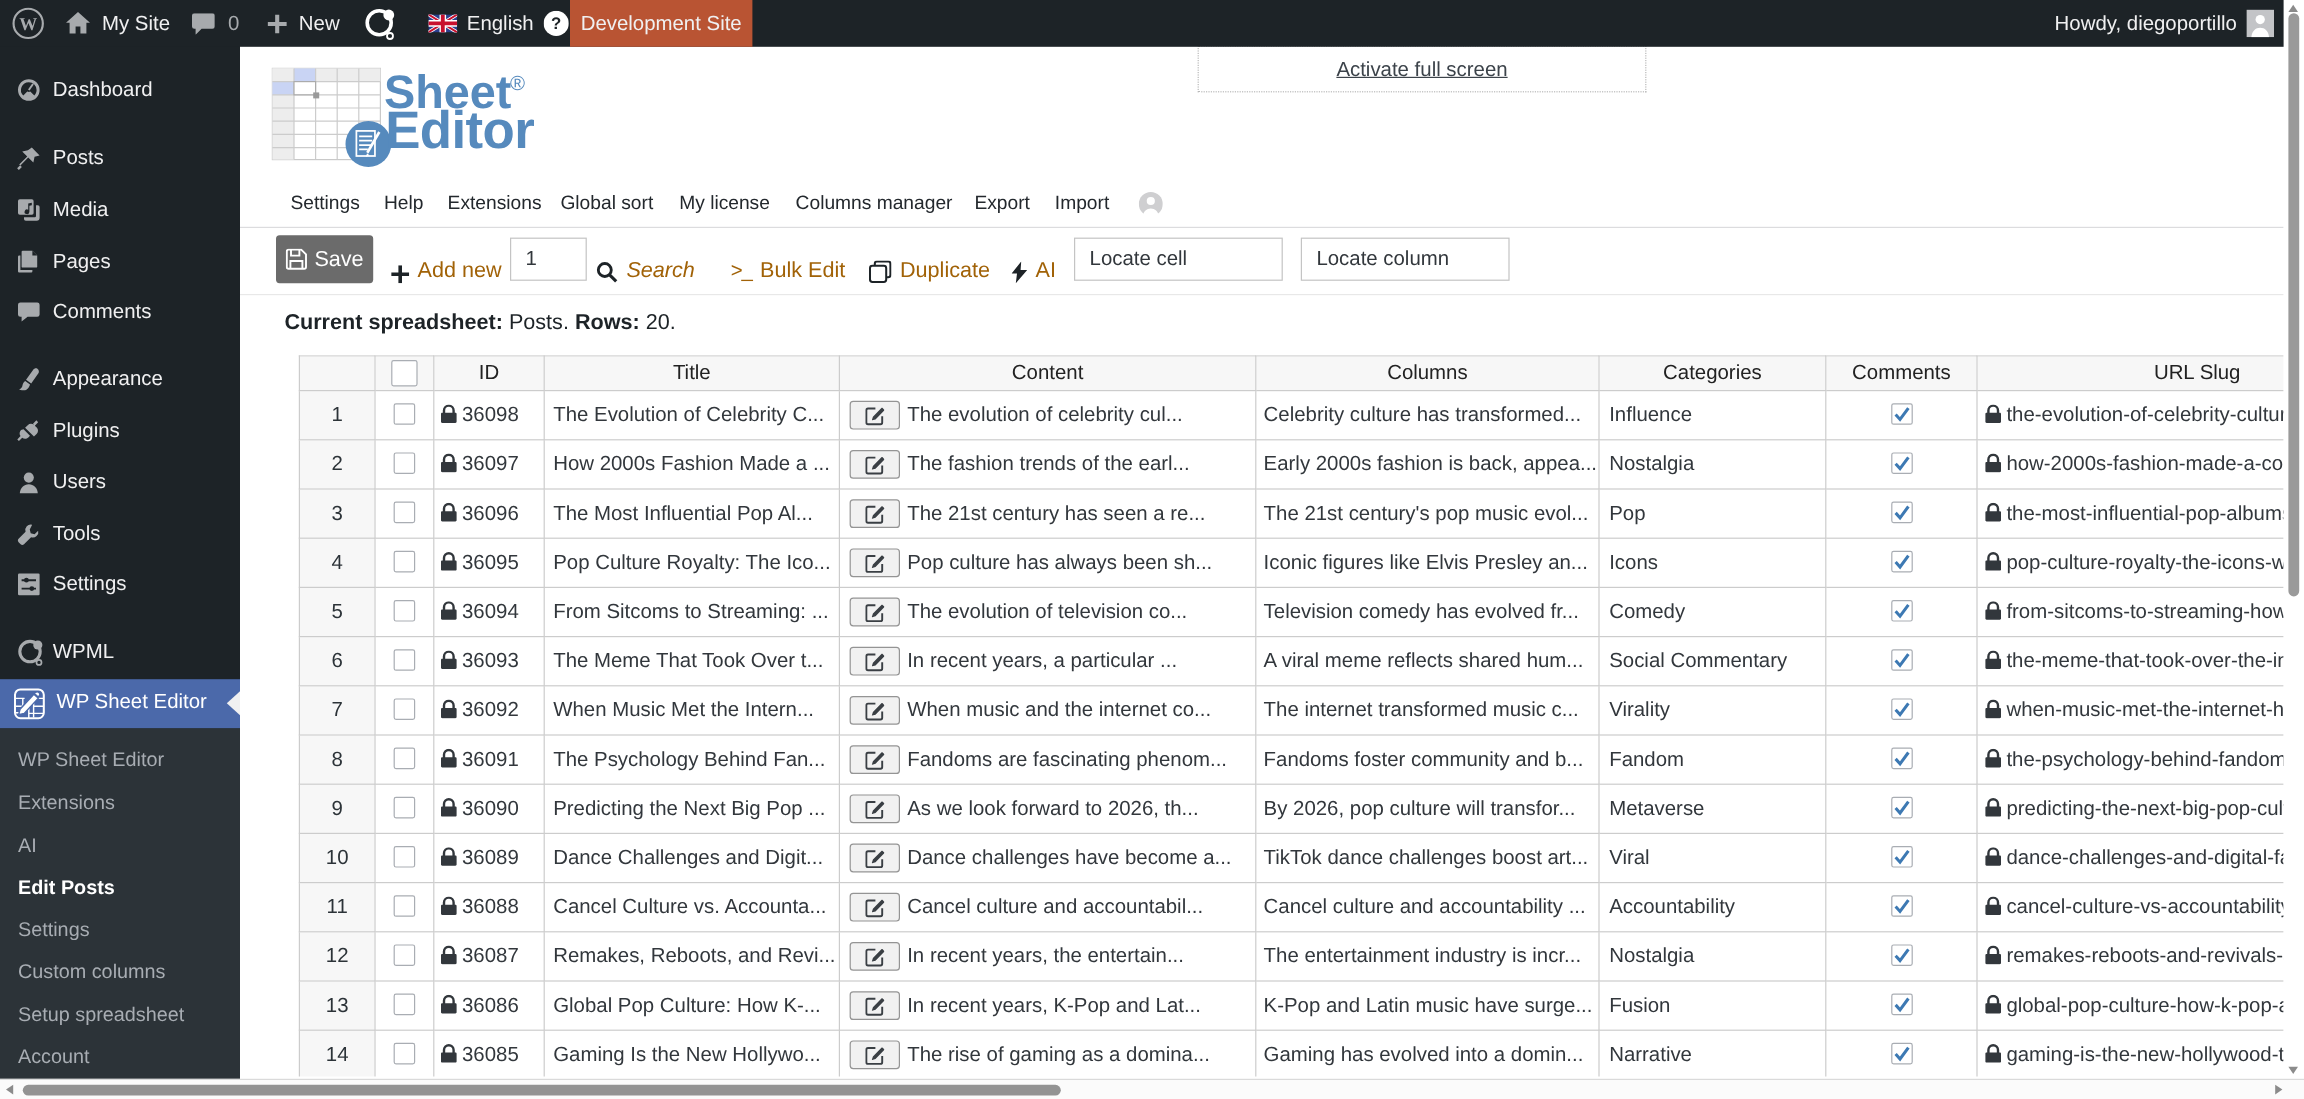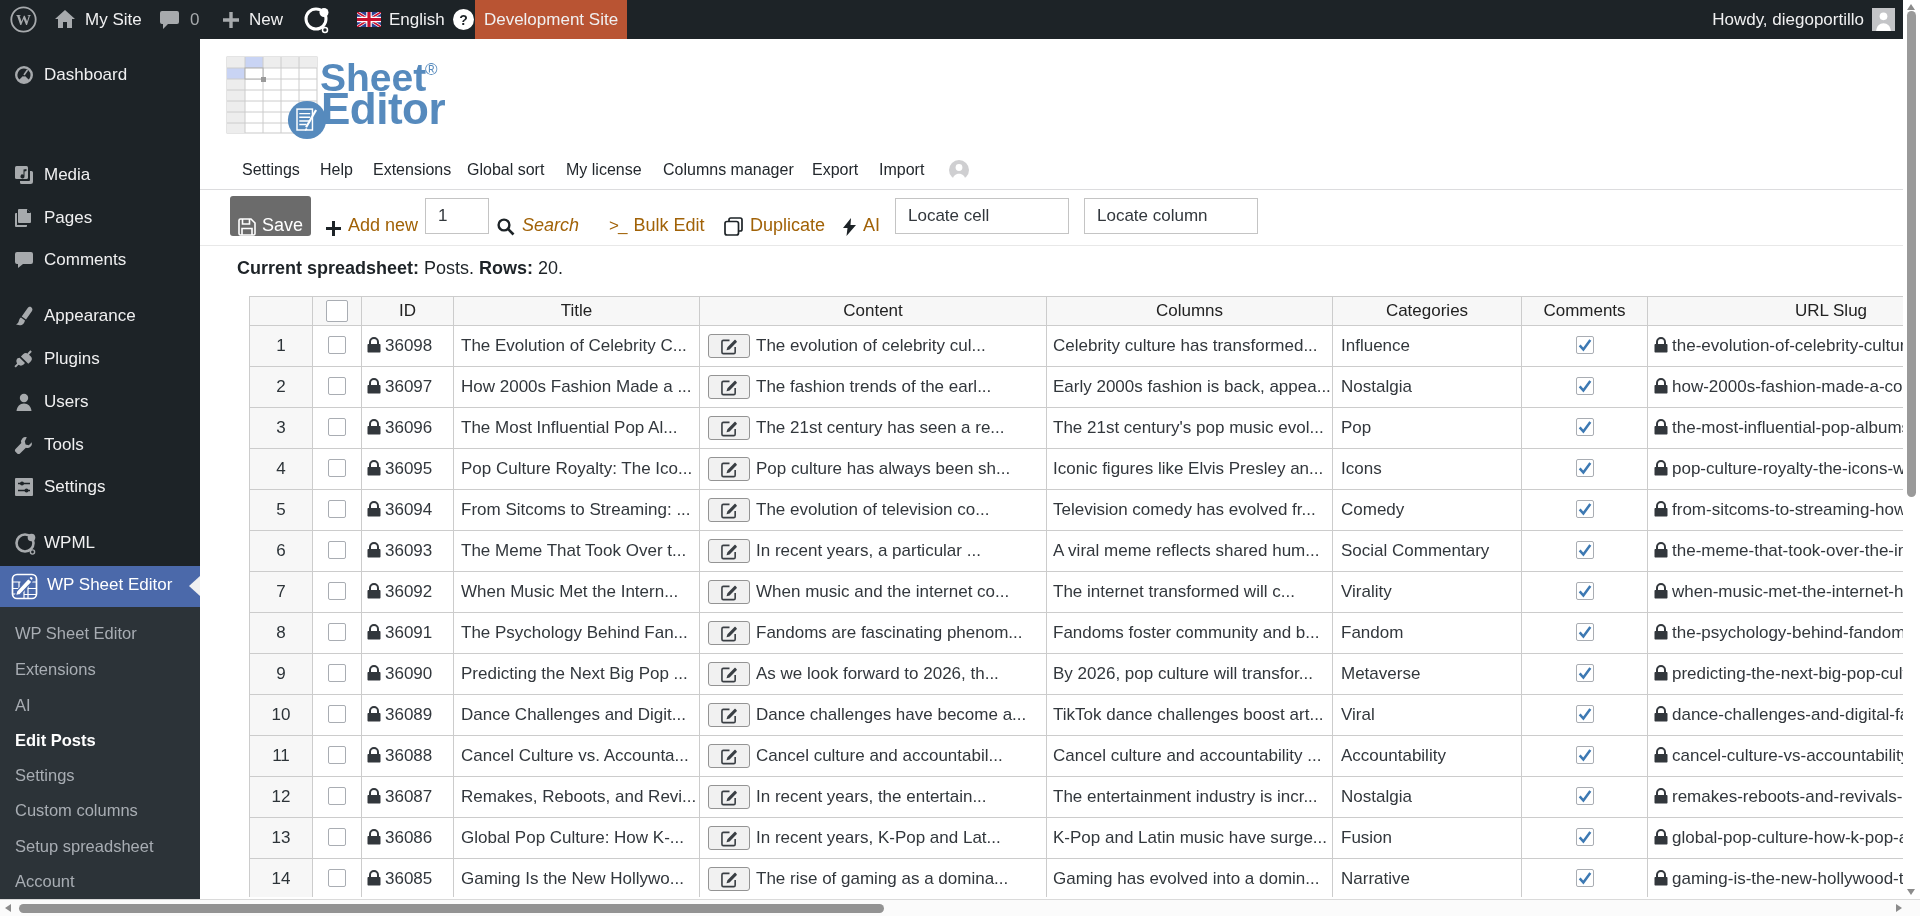--- a/index.html
+++ b/index.html
@@ -24,21 +24,21 @@
 
 #logo{position:absolute;left:25px;top:16px;}
 .sheet-t{position:absolute;left:95px;top:3px;font-size:39px;line-height:1;font-weight:700;color:#568abd;letter-spacing:0px;}
 .sheet-r{position:absolute;left:200px;top:5px;font-size:17px;color:#568abd;font-weight:400;}
 .editor-t{position:absolute;left:96px;top:32px;font-size:44px;letter-spacing:-0.5px;line-height:1;font-weight:700;color:#568abd;}
 
 #pmenu{position:absolute;left:0px;top:116px;width:1703px;height:35px;border-bottom:1px solid #dcdcde;}
 #pmenu span{position:absolute;top:6px;font-size:16px;color:#23282d;}
 
 #toolbar{position:absolute;left:0;top:153px;width:1703px;height:54px;border-bottom:1px solid #e8e8e8;}
-#savebtn{position:absolute;left:30px;top:4px;width:81px;height:40px;background:#6b6b6b;border-radius:3px;color:#fff;font-size:18px;display:flex;align-items:flex-end;justify-content:center;gap:6px;}
+#savebtn{position:absolute;left:30px;top:4px;width:81px;height:40px;background:#6b6b6b;border-radius:3px;color:#fff;font-size:18px;display:flex;align-items:center;justify-content:center;gap:6px;}
 .tbit{position:absolute;top:4px;height:40px;display:flex;align-items:flex-end;font-size:18px;color:#a16207;gap:7px;white-space:nowrap;}
 .tinput{position:absolute;top:6px;height:36px;border:1px solid #c4c4c4;background:#fff;font-size:17px;color:#32373c;display:flex;align-items:center;padding-left:12px;}
 
 #info{position:absolute;left:37px;top:219px;font-size:18px;color:#1d2327;}
 
 #tblwrap{position:absolute;left:25px;top:257px;width:1678px;height:601px;overflow:hidden;padding-left:24px;}
 table{border-collapse:collapse;table-layout:fixed;width:1765px;}
 td,th{border:1px solid #ccc;font-weight:400;overflow:hidden;white-space:nowrap;}
 th{height:29px;background:#f7f7f7;font-size:17px;color:#222;text-align:center;}
 td{height:41px;font-size:17px;color:#32373c;}
@@ -122,20 +122,27 @@
 
 <div id="sidebar">
   <div class="mi" style="top:54px;">
     <svg width="20" height="20" viewBox="0 0 20 20">
         <path fill="#a7aaad" d="M10 1a9 9 0 1 0 0 18 9 9 0 0 0 0-18zm0 2.5A6.5 6.5 0 0 1 16.5 10c0 1.8-.7 3.4-1.9 4.6L10 10l-4.6 4.6A6.5 6.5 0 0 1 10 3.5z"></path>
         <circle cx="10" cy="10" r="1.6" fill="#1d2327"></circle>
         <path stroke="#a7aaad" stroke-width="1.6" d="M10 10l3.5-5"></path>
       </svg>
     <span class="lbl">Dashboard</span>
   </div>
+  <div class="mi" style="top:111px;">
+    <svg width="20" height="20" viewBox="0 0 20 20">
+        <path fill="#a7aaad" d="M12.5 1 19 7.5l-4.2 1.2-1 4.8-4.3-4.3L3 16l-1-1 6.7-6.5L4.5 4.2l4.8-1z"></path>
+        <path stroke="#a7aaad" stroke-width="2" d="M3.5 16.5 1 19"></path>
+      </svg>
+    <span class="lbl">Posts</span>
+  </div>
   <div class="mi" style="top:154px;">
     <svg width="20" height="20" viewBox="0 0 20 20">
         <rect x="1" y="1" width="13" height="13" rx="1.5" fill="#a7aaad"></rect>
         <path fill="#1d2327" d="M9.5 4.5v5.2a2 2 0 1 0 1 1.7V6.5l2-.5V4z"></path>
         <path fill="#a7aaad" d="M16 6h1.5a1.5 1.5 0 0 1 1.5 1.5v9a2.5 2.5 0 0 1-2.5 2.5h-9A1.5 1.5 0 0 1 6 17.5V16h9a1 1 0 0 0 1-1z"></path>
       </svg>
     <span class="lbl">Media</span>
   </div>
   <div class="mi" style="top:197px;">
     <svg width="20" height="20" viewBox="0 0 20 20">
@@ -208,20 +215,23 @@
   <div class="sub" style="top:651px;">Extensions</div>
   <div class="sub" style="top:687px;">AI</div>
   <div class="sub" style="top:722px;color:#fff;font-weight:700;">Edit Posts</div>
   <div class="sub" style="top:757px;">Settings</div>
   <div class="sub" style="top:828px;">Setup spreadsheet</div>
   <div class="sub" style="top:792px;">Custom columns</div>
   <div class="sub" style="top:863px;">Account</div>
 </div>
 
 <div id="content">
+  <div id="fsbox">
+      <span>Activate full screen</span>
+    </div>
 
   <div id="logo">
     <svg width="230" height="125" viewBox="0 0 230 125">
       <g stroke="#c9c9c9" stroke-width="1" fill="#fff">
         <rect x="2" y="2" width="90" height="76"></rect>
       </g>
       <g fill="#ededed">
         <rect x="2" y="2" width="90" height="11"></rect>
         <rect x="2" y="2" width="18" height="76"></rect>
       </g>
@@ -470,21 +480,21 @@
             <td class="id"><svg class="lk" width="14" height="16" viewBox="0 0 14 16">
                 <path fill="#32373c" d="M2 7V5a5 5 0 0 1 10 0v2h.5c.6 0 1 .4 1 1v6.5c0 .6-.4 1-1 1h-11c-.6 0-1-.4-1-1V8c0-.6.4-1 1-1H2zm2 0h6V5a3 3 0 0 0-6 0v2z"></path>
               </svg><span>36092</span></td>
             <td class="tt">When Music Met the Intern...</td>
             <td class="ct"><span class="ebtn">
                 <svg width="17" height="17" viewBox="0 0 18 18">
                   <path fill="none" stroke="#3a3f44" stroke-width="1.7" d="M15 9.5V15a1.5 1.5 0 0 1-1.5 1.5h-11A1.5 1.5 0 0 1 1 15V4a1.5 1.5 0 0 1 1.5-1.5H9"></path>
                   <path fill="#3a3f44" d="M6.8 9.9 14.3 2.2c.3-.3.8-.3 1.1 0l1.2 1.2c.3.3.3.8 0 1.1L9.1 12.2l-2.9.8c-.2.1-.4-.1-.3-.3l.9-2.8z"></path>
                 </svg>
               </span><span class="ctx">When music and the internet co...</span></td>
-            <td class="ex">The internet transformed will c...</td>
+            <td class="ex">The internet transformed music c...</td>
             <td class="cg">Virality</td>
             <td class="cm"><span class="box chk"><svg width="18" height="18" viewBox="0 0 22 22">
                   <path fill="none" stroke="#3d79b3" stroke-width="3.1" d="M4.5 11.5 9 16.5 17.5 5"></path>
                 </svg></span></td>
             <td class="sl"><svg class="lk" width="14" height="16" viewBox="0 0 14 16">
                 <path fill="#32373c" d="M2 7V5a5 5 0 0 1 10 0v2h.5c.6 0 1 .4 1 1v6.5c0 .6-.4 1-1 1h-11c-.6 0-1-.4-1-1V8c0-.6.4-1 1-1H2zm2 0h6V5a3 3 0 0 0-6 0v2z"></path>
               </svg><span>when-music-met-the-internet-how-strea</span></td>
           </tr>
 <tr>
             <td class="rn">8</td>

